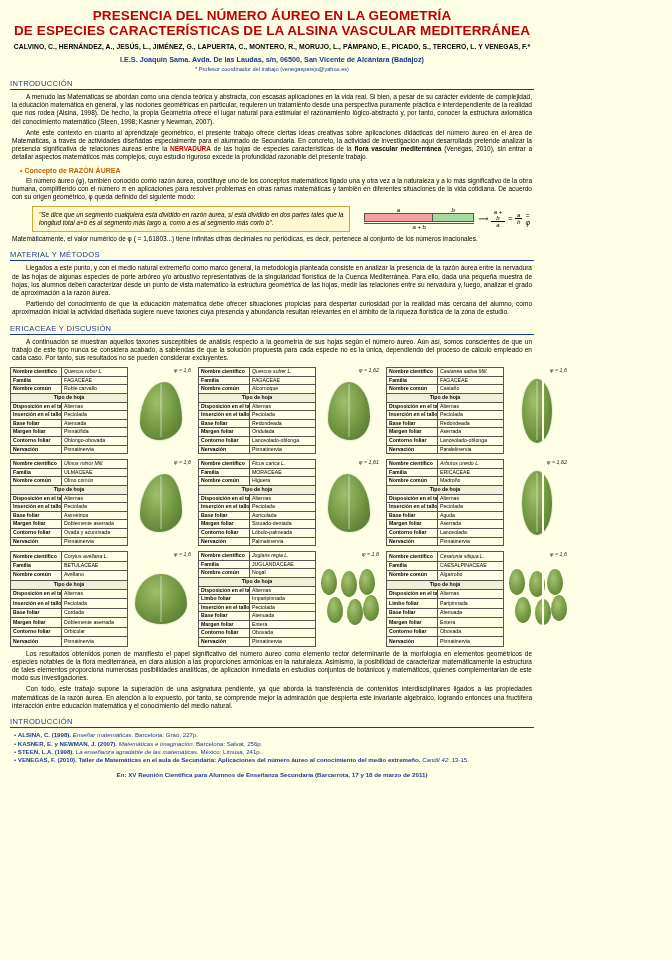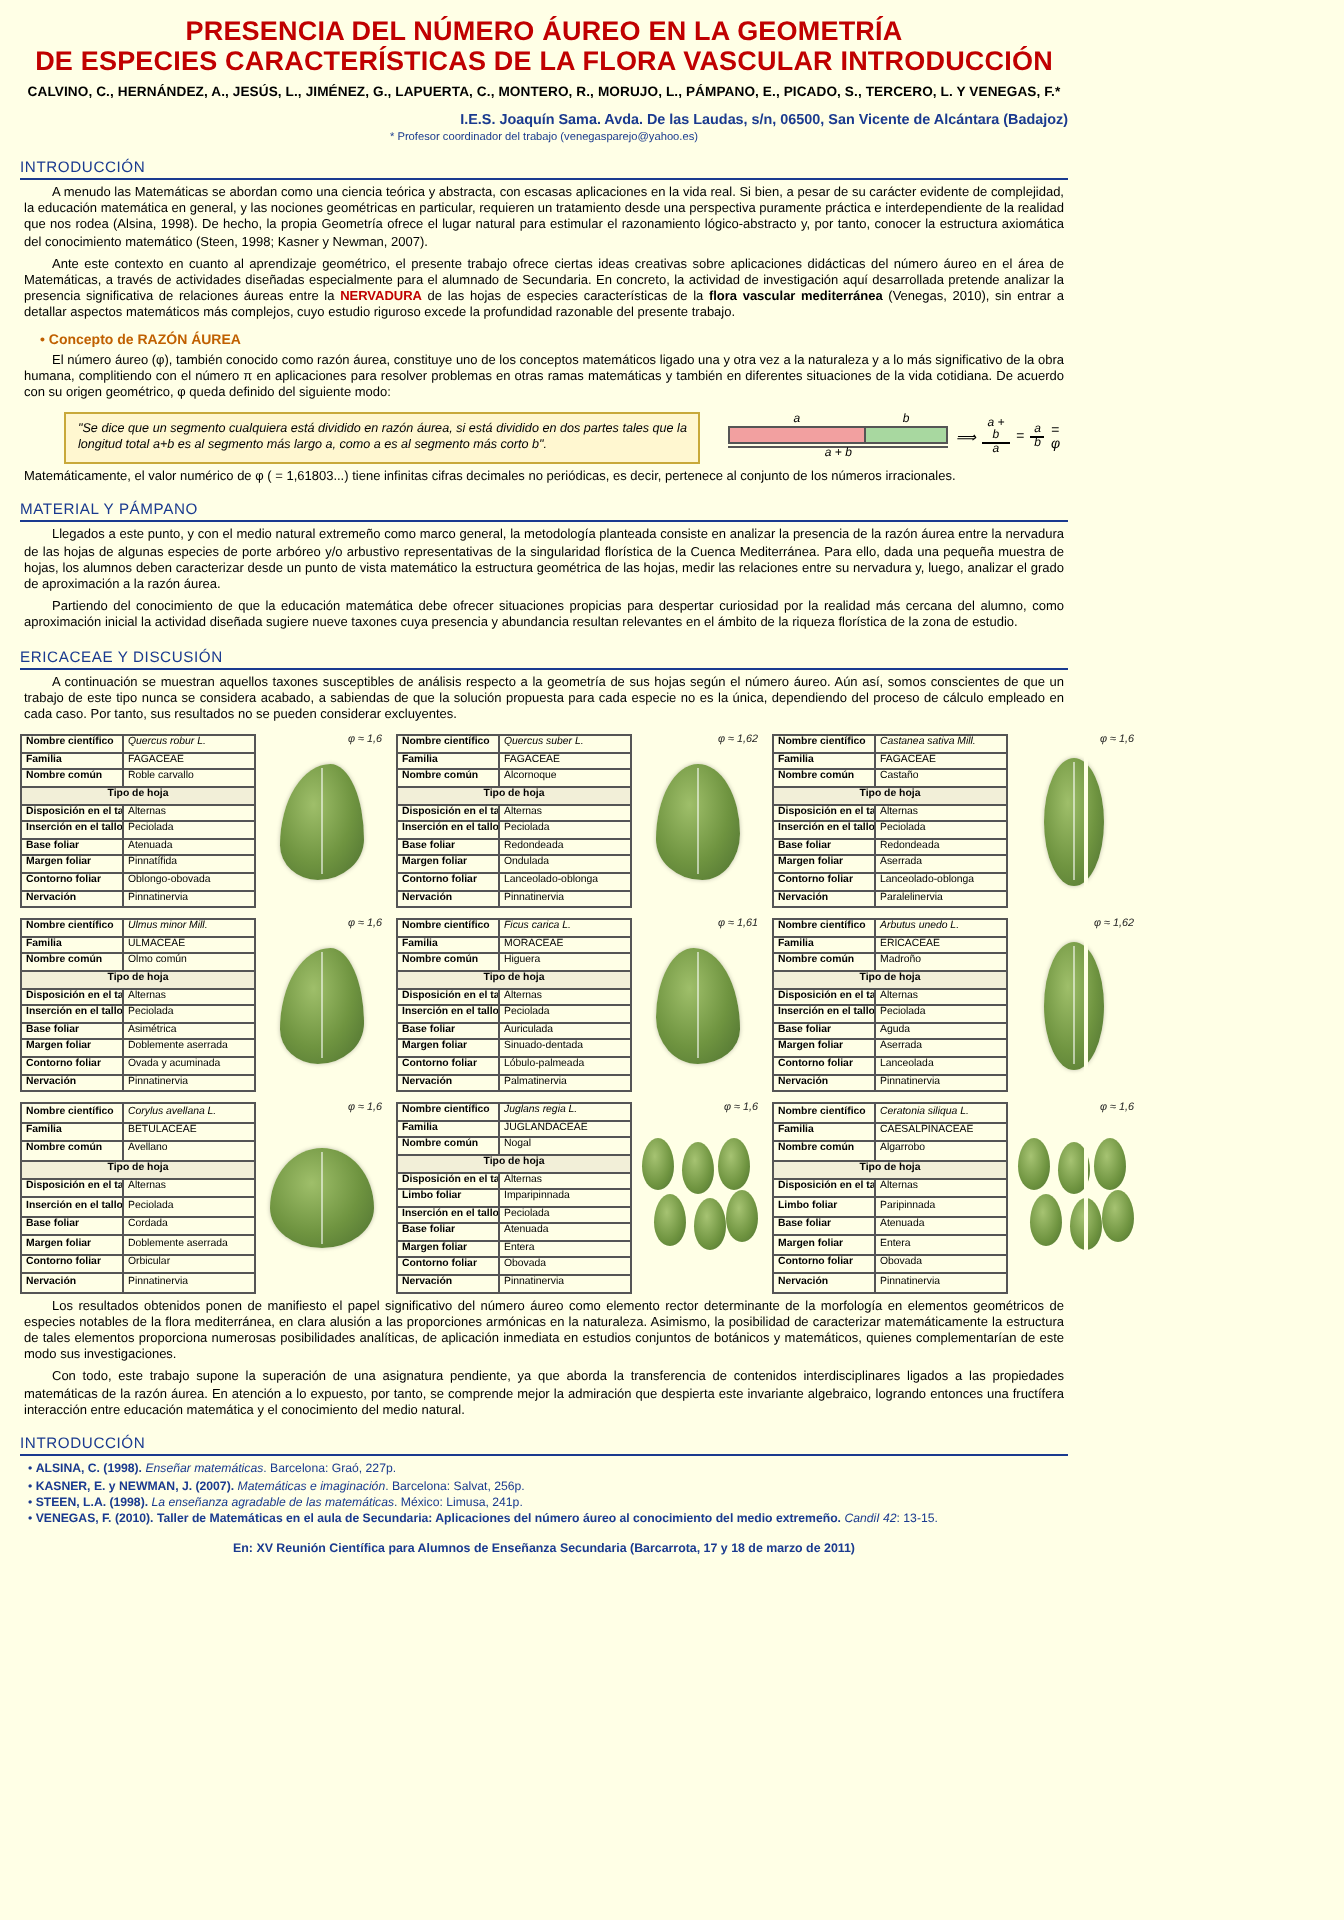--- a/index.html
+++ b/index.html
@@ -27,21 +27,21 @@
     margin:2px 0 0 0;
   }
   .authors{
     text-align:center;
     font-weight:bold;
     font-size:6.8px;
     margin-top:5px;
     letter-spacing:.05px;
   }
   .affil{
-    text-align:right;
+    text-align:center;
     font-weight:bold;
     font-size:7.2px;
     color:#1a3a8f;
     margin-top:5px;
   }
   .email{
     text-align:center;
     font-size:5.6px;
     color:#1a3a8f;
     margin-top:2px;
@@ -184,21 +184,21 @@
   }
 </style>
 </head>
 <body>
 
 <div class="poster">
 
   <div>
     <div class="title">
       <div>PRESENCIA DEL NÚMERO ÁUREO EN LA GEOMETRÍA</div>
-      <div>DE ESPECIES CARACTERÍSTICAS DE LA FLORA VASCULAR INTRODUCCIÓN</div>
+      <div>DE ESPECIES CARACTERÍSTICAS DE LA ALSINA VASCULAR MEDITERRÁNEA</div>
     </div>
     <div class="authors">CALVINO, C., HERNÁNDEZ, A., JESÚS, L., JIMÉNEZ, G., LAPUERTA, C., MONTERO, R., MORUJO, L., PÁMPANO, E., PICADO, S., TERCERO, L. Y VENEGAS, F.*</div>
     <div class="affil">I.E.S. Joaquín Sama. Avda. De las Laudas, s/n, 06500, San Vicente de Alcántara (Badajoz)</div>
     <div class="email">* Profesor coordinador del trabajo (venegasparejo@yahoo.es)</div>
   </div>
 
   <div class="sec-title">INTRODUCCIÓN</div>
   <div class="rule"></div>
   <p class="body">A menudo las Matemáticas se abordan como una ciencia teórica y abstracta, con escasas aplicaciones en la vida real. Si bien, a pesar de su carácter evidente de complejidad, la educación matemática en general, y las nociones geométricas en particular, requieren un tratamiento desde una perspectiva puramente práctica e interdependiente de la realidad que nos rodea (Alsina, 1998). De hecho, la propia Geometría ofrece el lugar natural para estimular el razonamiento lógico-abstracto y, por tanto, conocer la estructura axiomática del conocimiento matemático (Steen, 1998; Kasner y Newman, 2007).</p>
   <p class="body"><span>Ante este contexto en cuanto al aprendizaje geométrico, el presente trabajo ofrece ciertas ideas creativas sobre aplicaciones didácticas del número áureo en el área de Matemáticas, a través de actividades diseñadas especialmente para el alumnado de Secundaria. En concreto, la actividad de investigación aquí desarrollada pretende analizar la presencia significativa de relaciones áureas entre la </span><span class="red">NERVADURA</span><span> de las hojas de especies características de la </span><span class="b">flora vascular mediterránea</span><span> (Venegas, 2010), sin entrar a detallar aspectos matemáticos más complejos, cuyo estudio riguroso excede la profundidad razonable del presente trabajo.</span></p>
@@ -231,21 +231,21 @@
           <span class="num" style="display:block">a</span>
           <span style="display:block">b</span>
         </span>
         <span>= φ</span>
       </div>
     </div>
   </div>
 
   <p class="body noind">Matemáticamente, el valor numérico de φ ( = 1,61803...) tiene infinitas cifras decimales no periódicas, es decir, pertenece al conjunto de los números irracionales.</p>
 
-  <div class="sec-title">MATERIAL Y PÁMPANO</div>
+  <div class="sec-title">MATERIAL Y MÉTODOS</div>
   <div class="rule"></div>
   <p class="body">Llegados a este punto, y con el medio natural extremeño como marco general, la metodología planteada consiste en analizar la presencia de la razón áurea entre la nervadura de las hojas de algunas especies de porte arbóreo y/o arbustivo representativas de la singularidad florística de la Cuenca Mediterránea. Para ello, dada una pequeña muestra de hojas, los alumnos deben caracterizar desde un punto de vista matemático la estructura geométrica de las hojas, medir las relaciones entre su nervadura y, luego, analizar el grado de aproximación a la razón áurea.</p>
   <p class="body">Partiendo del conocimiento de que la educación matemática debe ofrecer situaciones propicias para despertar curiosidad por la realidad más cercana del alumno, como aproximación inicial la actividad diseñada sugiere nueve taxones cuya presencia y abundancia resultan relevantes en el ámbito de la riqueza florística de la zona de estudio.</p>
 
   <div class="sec-title">ERICACEAE Y DISCUSIÓN</div>
   <div class="rule"></div>
   <p class="body">A continuación se muestran aquellos taxones susceptibles de análisis respecto a la geometría de sus hojas según el número áureo. Aún así, somos conscientes de que un trabajo de este tipo nunca se considera acabado, a sabiendas de que la solución propuesta para cada especie no es la única, dependiendo del proceso de cálculo empleado en cada caso. Por tanto, sus resultados no se pueden considerar excluyentes.</p>
 
   <div class="grid" id="species-grid">
       <div class="cell">

